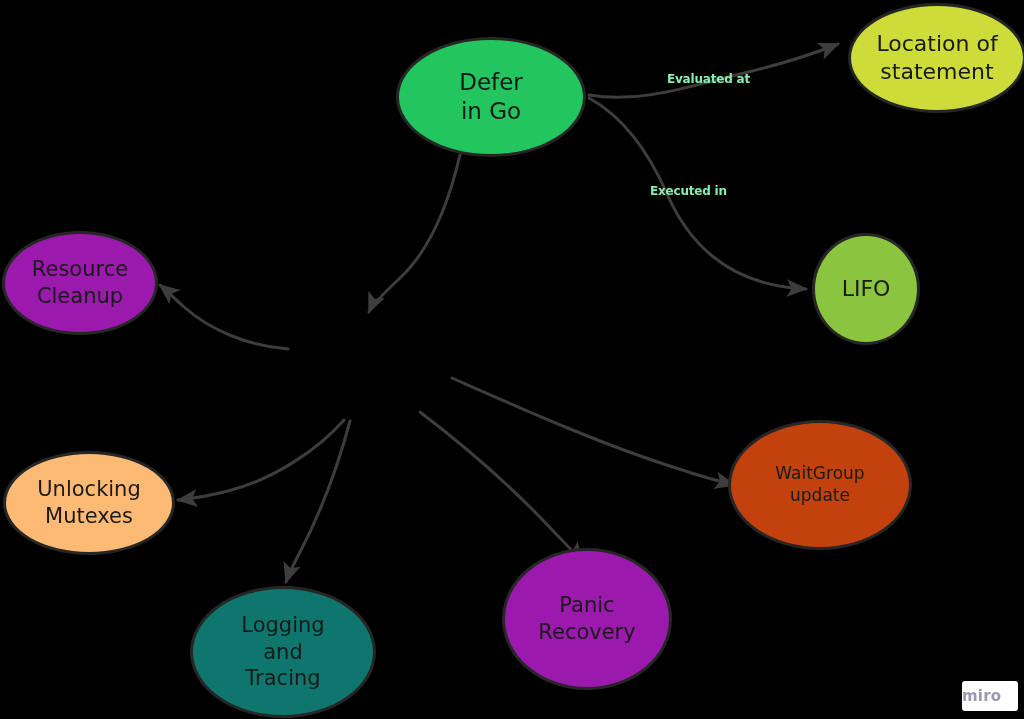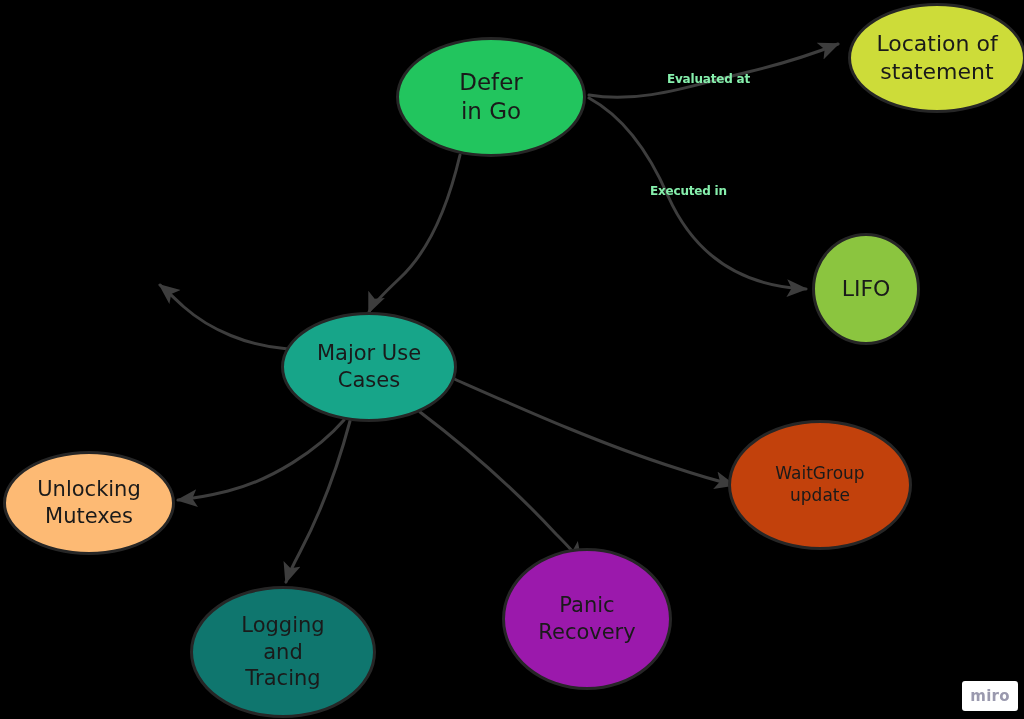--- a/index.html
+++ b/index.html
@@ -53,21 +53,20 @@
   #miro-watermark {
     position: absolute;
     right: 6px;
     bottom: 8px;
     width: 56px;
     height: 30px;
     background: #ffffff;
     border-radius: 3px;
     display: flex;
     align-items: center;
-    justify-content: center;
     z-index: 10;
   }
   #miro-watermark .miro-text {
     font-size: 15px;
     color: #9a99ae;
     font-weight: bold;
     letter-spacing: 0.2px;
   }
 </style>
 </head>
@@ -103,25 +102,25 @@
 
   <div class="node" style="left:848px; top:3px; width:178px; height:110px; background:#cddc39; font-size:22px;">
     <span class="node-label">Location of
 statement</span>
   </div>
 
   <div class="node" style="left:812px; top:233px; width:108px; height:112px; background:#8bc53f; font-size:22px;">
     <span class="node-label">LIFO</span>
   </div>
 
-  <div class="node" style="left:281px; top:312px; width:176px; height:110px; background:#17a589; font-size:21px;">
-    <span class="node-label">Major Use
-Cases</span>
+
+  <div class="node" style="left:2px; top:231px; width:156px; height:104px; background:#9b19ac; font-size:21px;">
+    <span class="node-label">Resource
+Cleanup</span>
   </div>
-
 
   <div class="node" style="left:3px; top:451px; width:172px; height:104px; background:#fdba74; font-size:21px;">
     <span class="node-label">Unlocking
 Mutexes</span>
   </div>
 
   <div class="node" style="left:190px; top:586px; width:186px; height:132px; background:#0f766e; font-size:21px;">
     <span class="node-label">Logging
 and
 Tracing</span>

